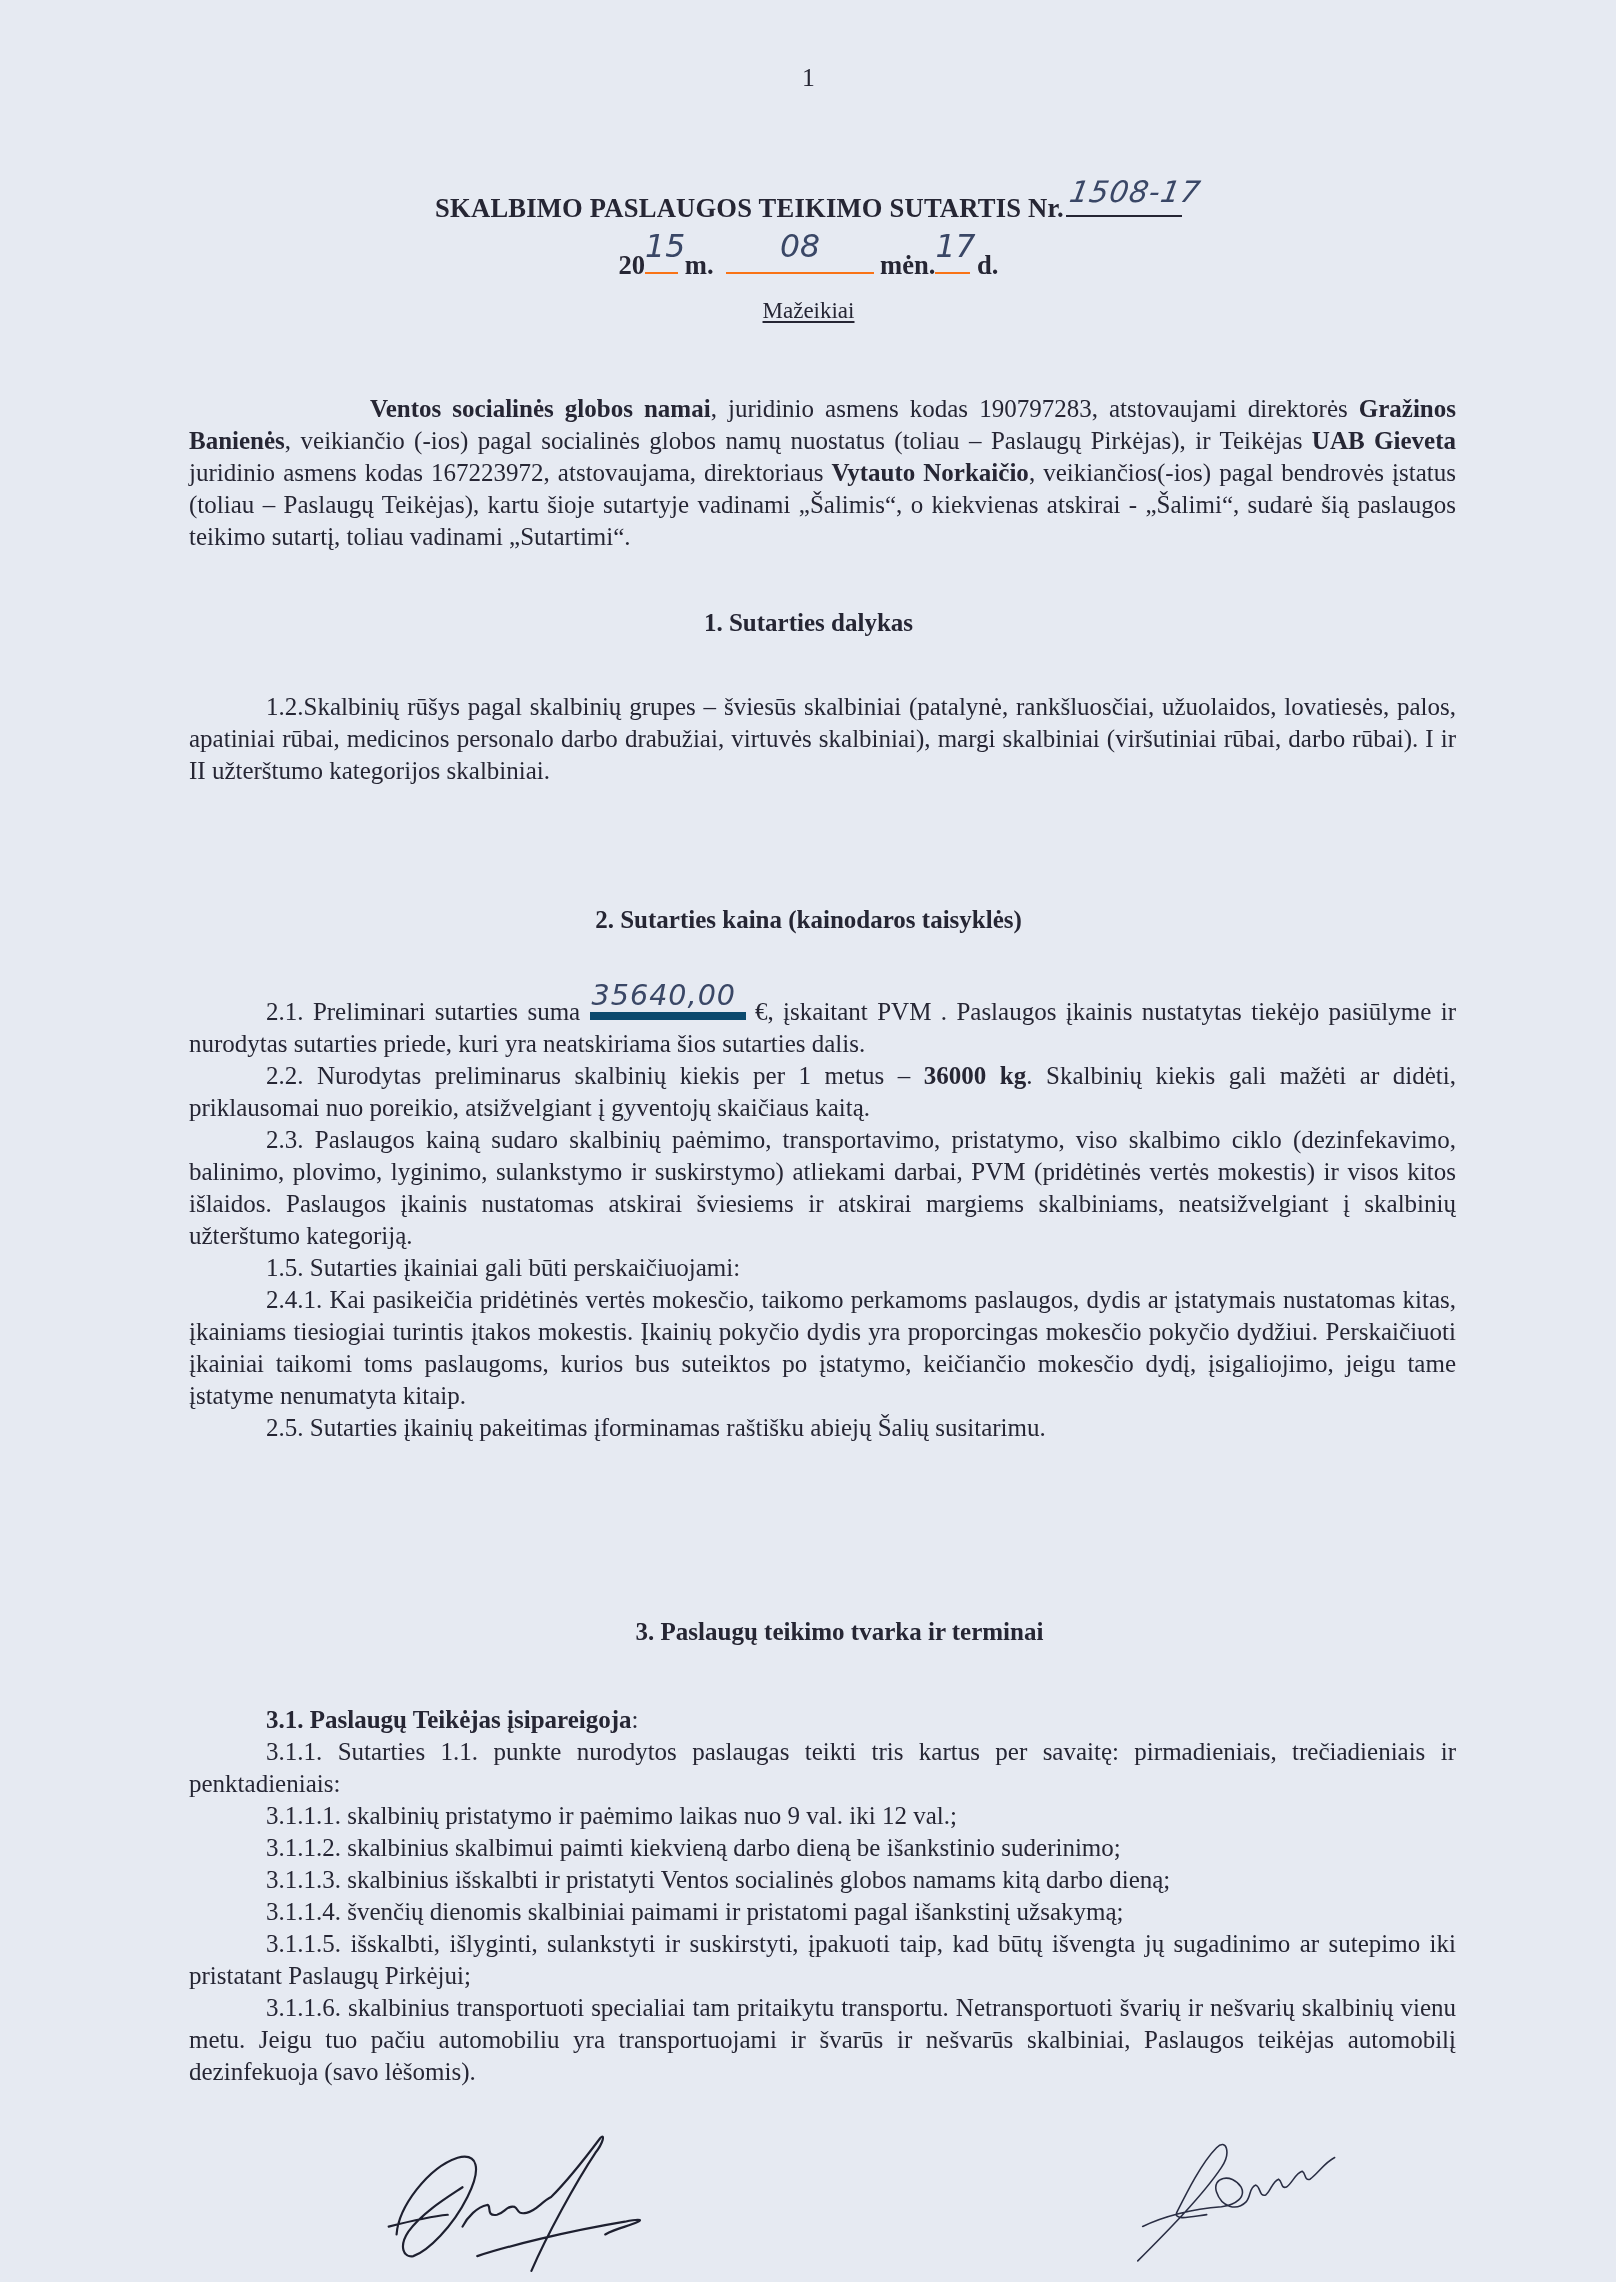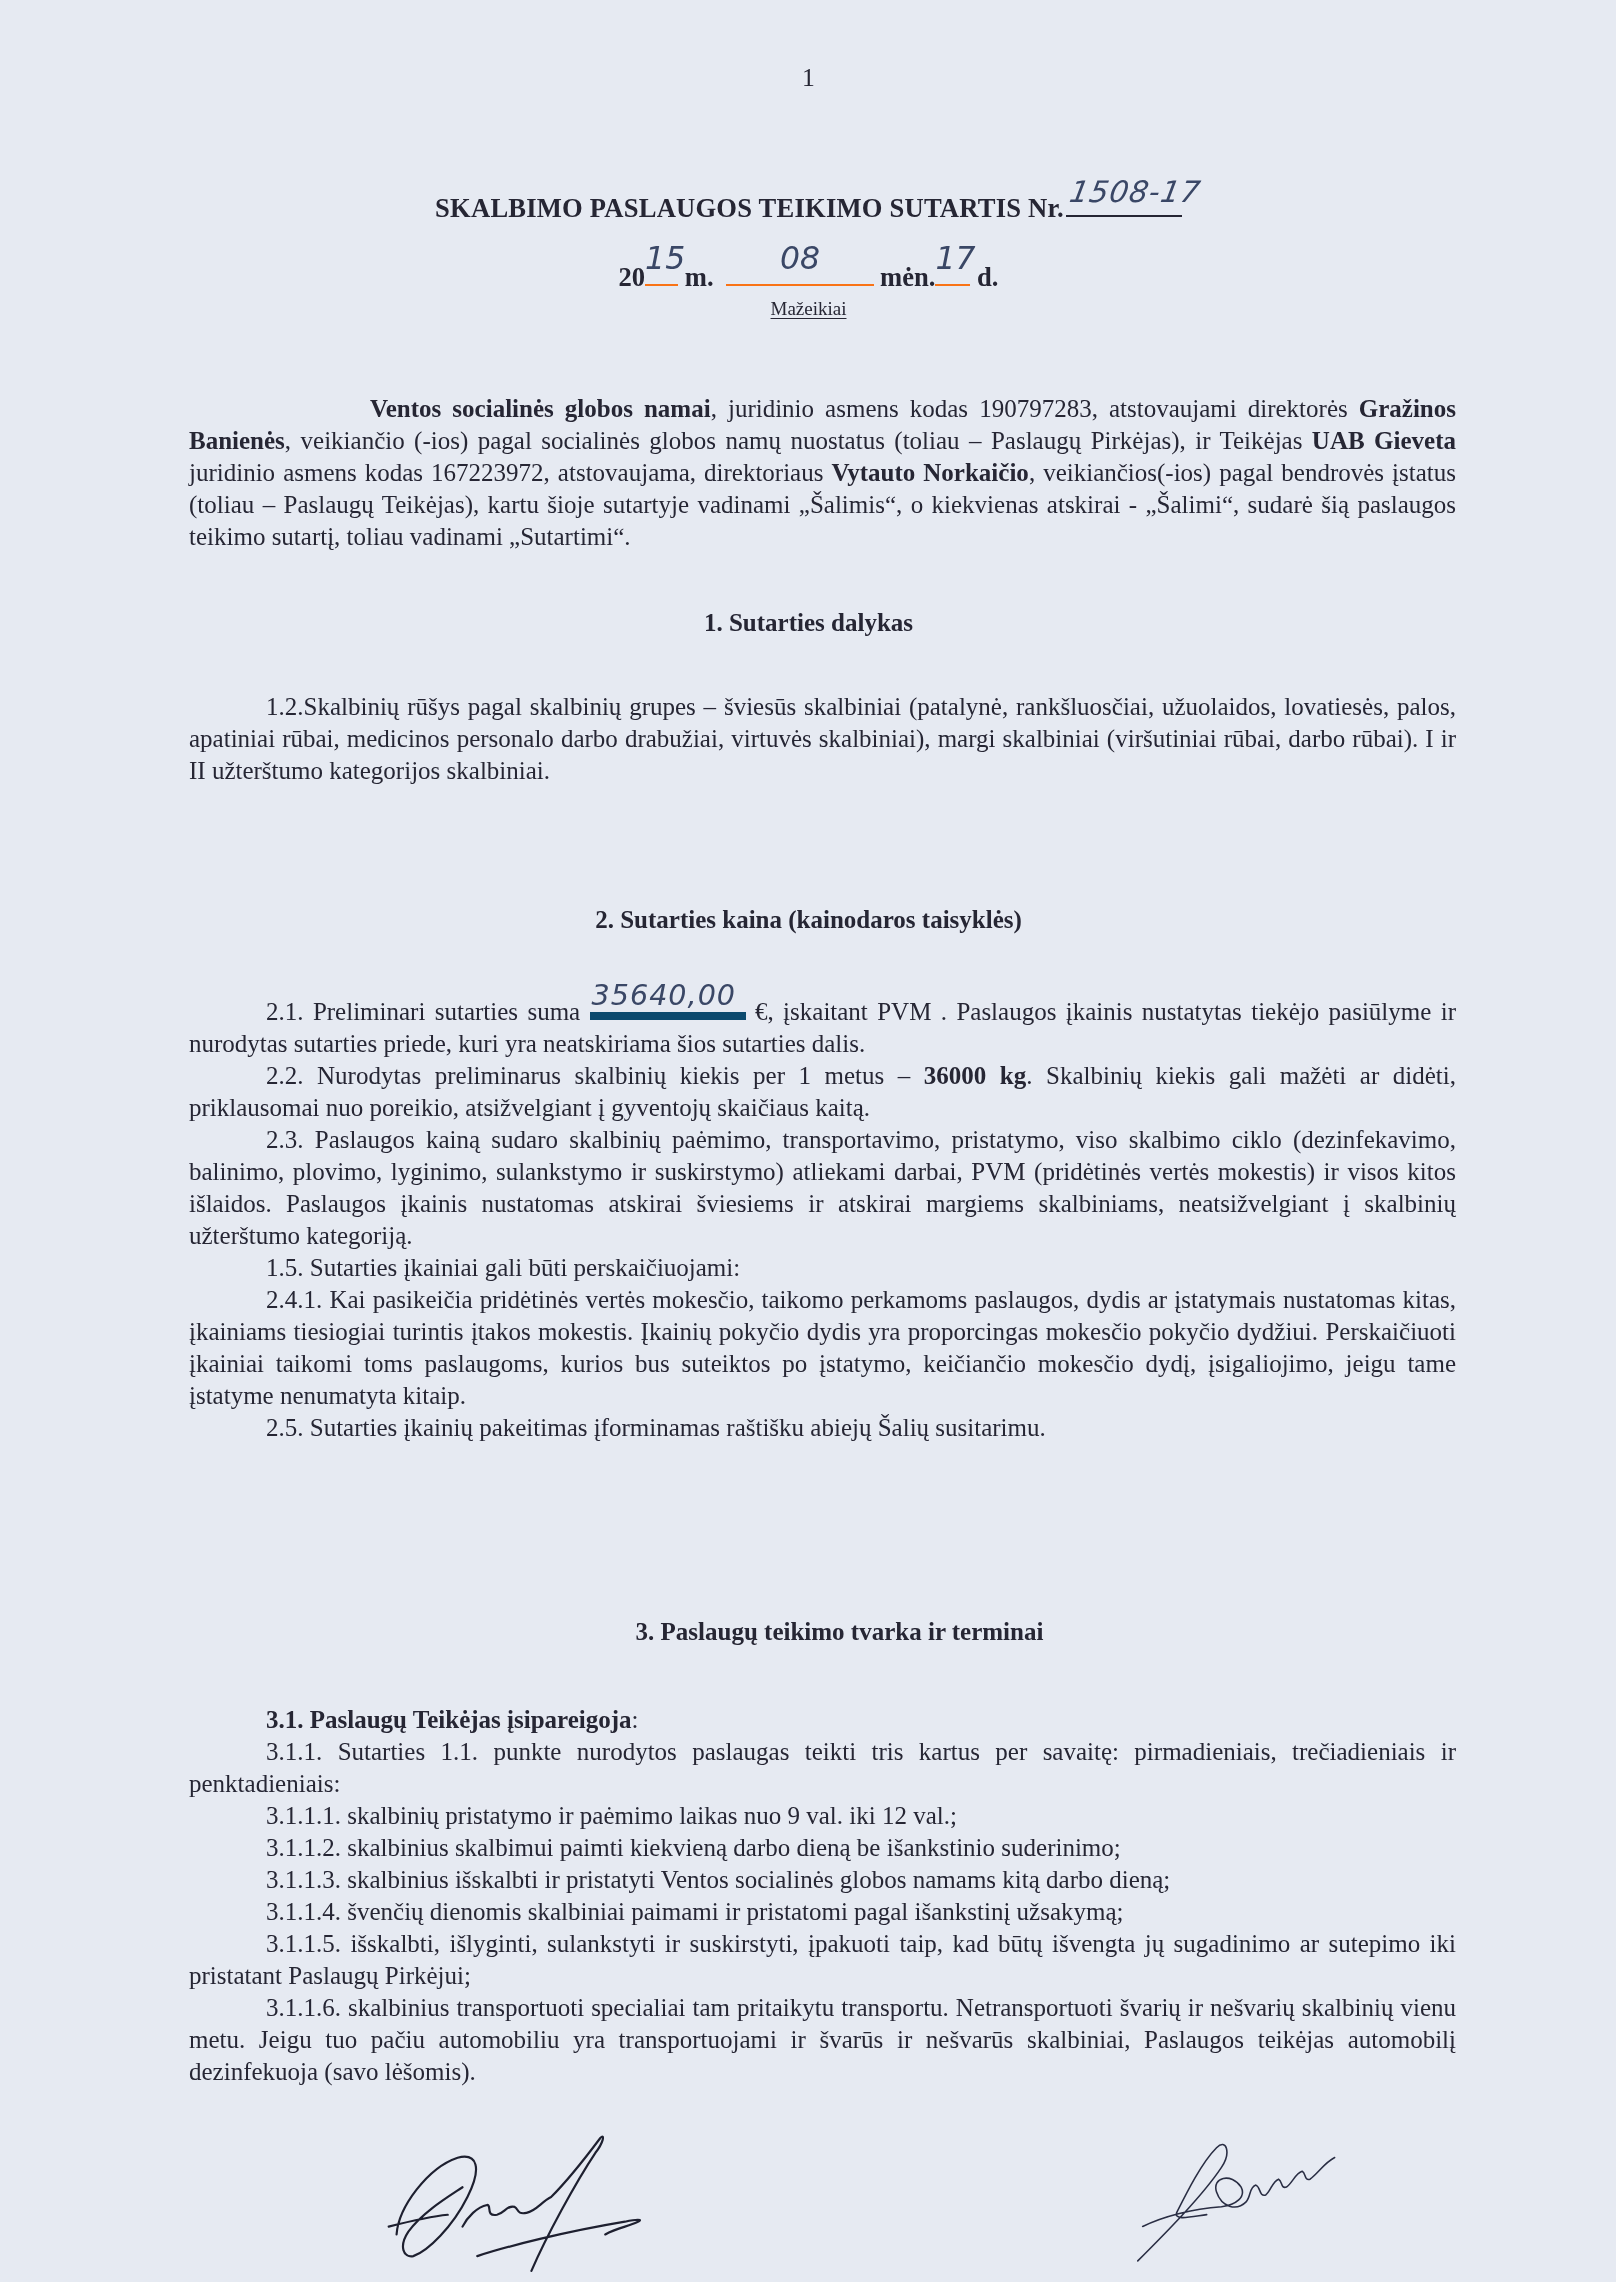--- a/index.html
+++ b/index.html
@@ -52,21 +52,21 @@
   }
   .title .nr-field .hand {
     left: 3.9px;
     top: -13.8px;
     font-size: 29.6px;
     transform: skewX(-10deg);
     letter-spacing: 1px;
   }
   .date-line {
     position: absolute;
-    top: 258px;
+    top: 246px;
     left: 0;
     width: 1617px;
     text-align: center;
     font-size: 26.6px;
     font-weight: bold;
   }
   .date-line .blank {
     display: inline-block;
     position: relative;
     border-bottom: 2px solid #f97316;
@@ -82,21 +82,21 @@
     left: 0;
     width: 100%;
     text-align: center;
   }
   .city {
     position: absolute;
     top: 298px;
     left: 0;
     width: 1617px;
     text-align: center;
-    font-size: 19px;
+    font-size: 23px;
   }
   .city span {
     text-decoration: underline;
     text-underline-offset: 3px;
   }
   .body-text {
     position: absolute;
     left: 189px;
     width: 1267px;
     font-size: 25px;

